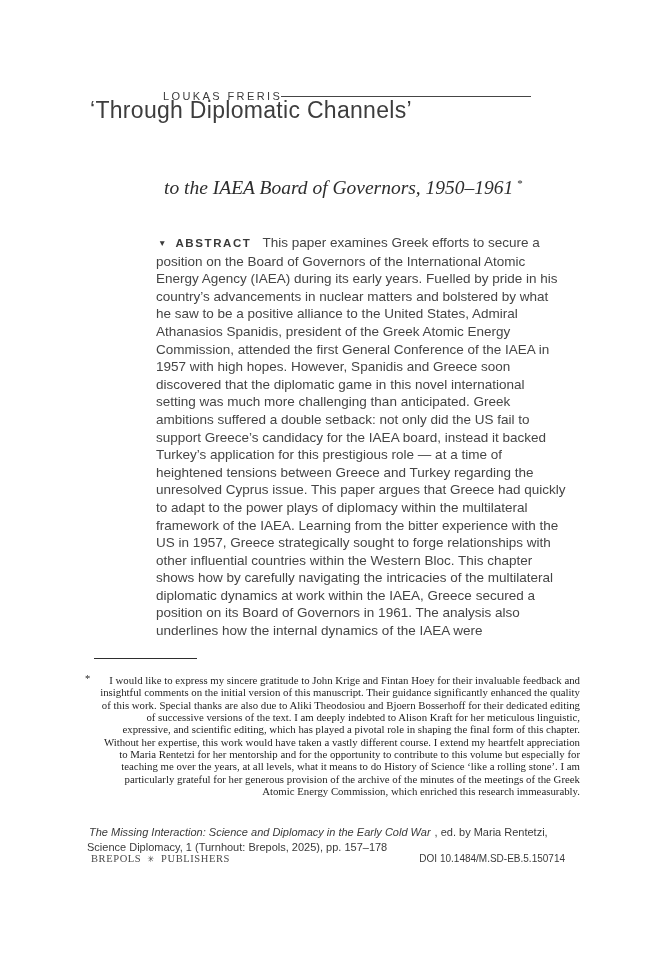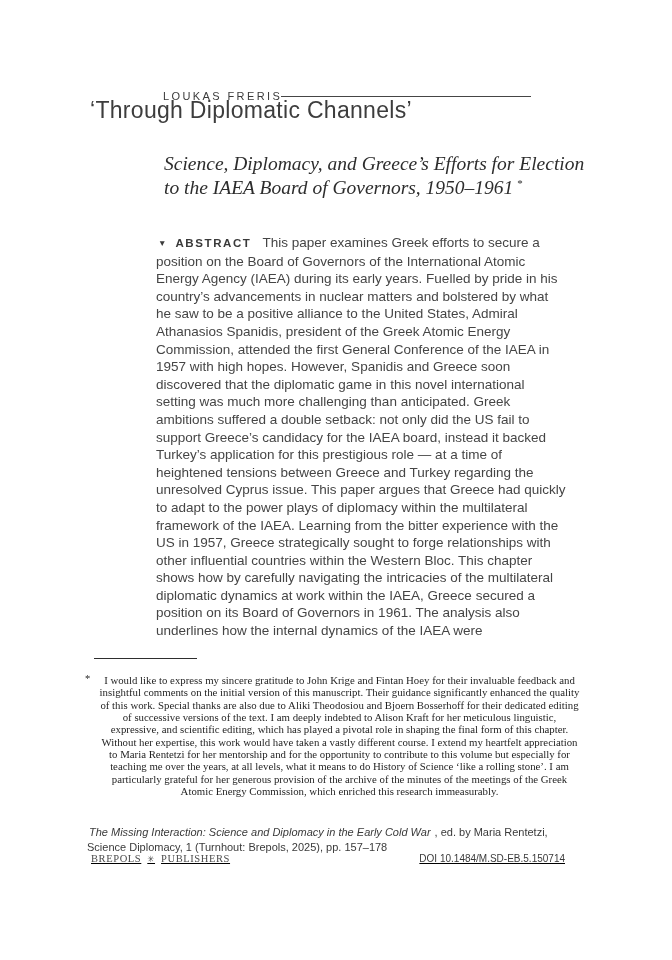--- a/index.html
+++ b/index.html
@@ -75,36 +75,36 @@
     font-family: "Liberation Serif", serif;
     color: #1f1f1f;
   }
   .fn-marker {
     flex: 0 0 14px;
     font-size: 10.5px; padding-top: 1px;
   }
   .fn-text {
     flex: 1 1 auto;
     font-size: 10.8px; line-height: 12.35px;
-    text-align: center;
+    text-align: right;
   }
 
   
   .publication {
     position: absolute; top: 819px; left: 81px;
     width: 500px;
     font-size: 11px; line-height: 14.5px;
     color: #3a3a3a;
   }
   .publication em { font-style: italic; }
 
   .bottom-row {
     position: absolute; top: 845px; left: 81px;
     width: 484px;
-    display: flex; justify-content: space-between; align-items: baseline; text-decoration: underline;
+    display: flex; justify-content: space-between; align-items: baseline;
   }
   .brepols {
     font-family: "Liberation Serif", serif;
     font-size: 10.5px; letter-spacing: 0.6px;
     color: #4a4a4a;
   }
   .brepols .mark { font-size: 8.5px; margin: 0 2px; color: #4a4a4a; }
   .doi {
     font-size: 10px; color: #3a3a3a;
   }
@@ -112,21 +112,21 @@
 </head>
 <body>
 
 <div class="page">
 
   <div class="author">LOUKAS FRERIS</div>
   <div class="author-rule"></div>
 
   <h1 class="chapter-title">‘Through Diplomatic Channels’</h1>
 
-  <h2 class="chapter-subtitle"><span>Science, Diplomacy, and Greece’s Efforts for Election</span><br><span>to the IAEA Board of Governors, 1950–1961</span><sup>*</sup></h2>
+  <h2 class="chapter-subtitle"><br><span>to the IAEA Board of Governors, 1950–1961</span><sup>*</sup></h2>
 
   <p class="abstract"><span class="abs-marker">▼</span><span class="abs-label">ABSTRACT</span><span>This paper examines Greek efforts to secure a position on the Board of Governors of the International Atomic Energy Agency (IAEA) during its early years. Fuelled by pride in his country’s advancements in nuclear matters and bolstered by what he saw to be a positive alliance to the United States, Admiral Athanasios Spanidis, president of the Greek Atomic Energy Commission, attended the first General Conference of the IAEA in 1957 with high hopes. However, Spanidis and Greece soon discovered that the diplomatic game in this novel international setting was much more challenging than anticipated. Greek ambitions suffered a double setback: not only did the US fail to support Greece’s candidacy for the IAEA board, instead it backed Turkey’s application for this prestigious role — at a time of heightened tensions between Greece and Turkey regarding the unresolved Cyprus issue. This paper argues that Greece had quickly to adapt to the power plays of diplomacy within the multilateral framework of the IAEA. Learning from the bitter experience with the US in 1957, Greece strategically sought to forge relationships with other influential countries within the Western Bloc. This chapter shows how by carefully navigating the intricacies of the multilateral diplomatic dynamics at work within the IAEA, Greece secured a position on its Board of Governors in 1961. The analysis also underlines how the internal dynamics of the IAEA were</span></p>
 
   <div class="footnote-rule"></div>
 
   <div class="footnote">
     <span class="fn-marker">*</span>
     <p class="fn-text">I would like to express my sincere gratitude to John Krige and Fintan Hoey for their invaluable feedback and insightful comments on the initial version of this manuscript. Their guidance significantly enhanced the quality of this work. Special thanks are also due to Aliki Theodosiou and Bjoern Bosserhoff for their dedicated editing of successive versions of the text. I am deeply indebted to Alison Kraft for her meticulous linguistic, expressive, and scientific editing, which has played a pivotal role in shaping the final form of this chapter. Without her expertise, this work would have taken a vastly different course. I extend my heartfelt appreciation to Maria Rentetzi for her mentorship and for the opportunity to contribute to this volume but especially for teaching me over the years, at all levels, what it means to do History of Science ‘like a rolling stone’. I am particularly grateful for her generous provision of the archive of the minutes of the meetings of the Greek Atomic Energy Commission, which enriched this research immeasurably.</p>
   </div>
 

